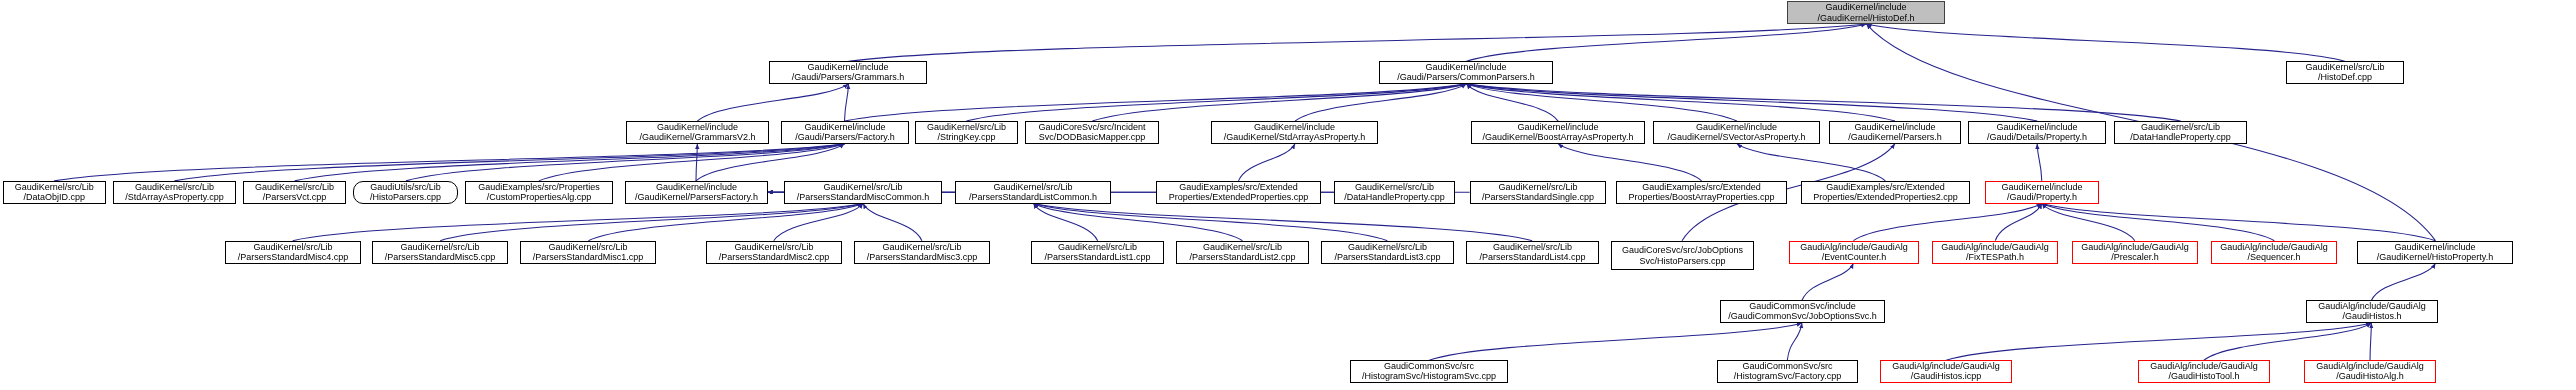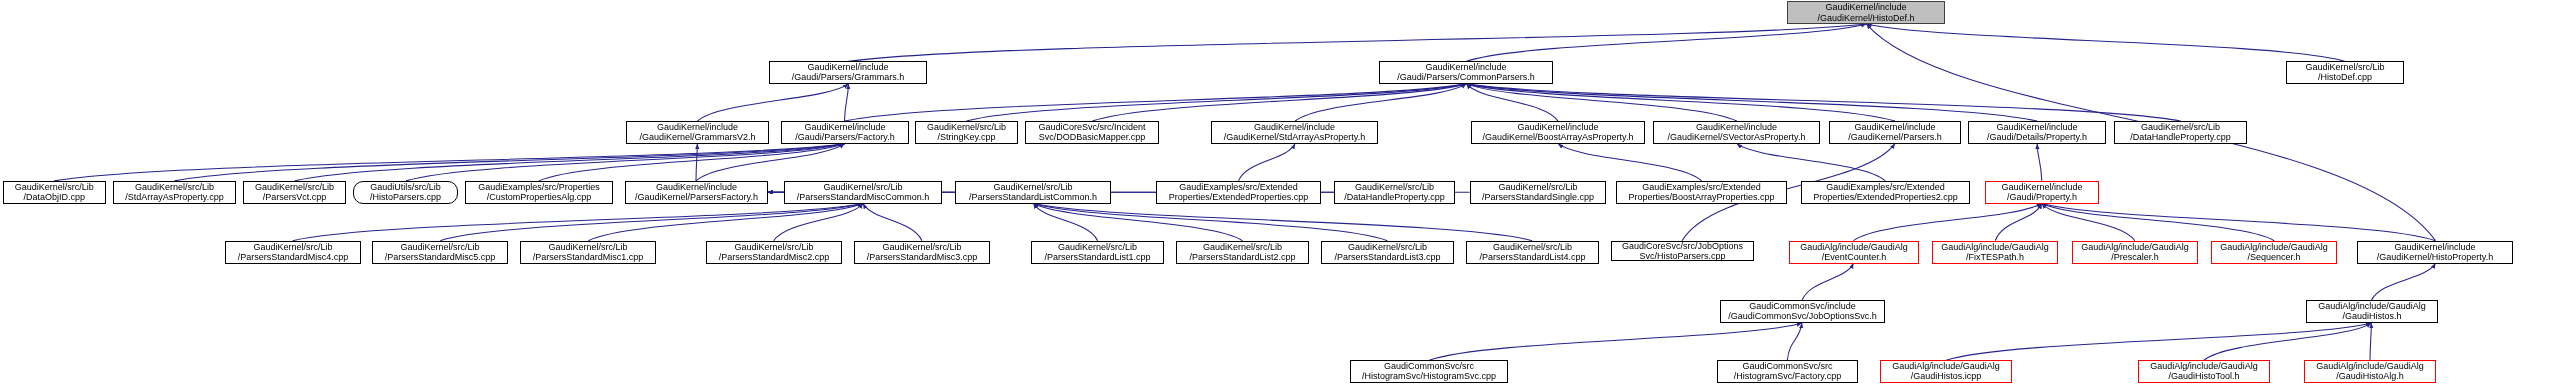--- a/index.html
+++ b/index.html
@@ -240,21 +240,21 @@
         <span class="l2">/ParsersStandardList2.cpp</span>
       </div>
       <div class="node" style="left: 1321px; top: 241px; width: 133px; height: 22.6px;">
         <span class="l1">GaudiKernel/src/Lib</span>
         <span class="l2">/ParsersStandardList3.cpp</span>
       </div>
       <div class="node" style="left: 1466px; top: 241px; width: 133px; height: 22.6px;">
         <span class="l1">GaudiKernel/src/Lib</span>
         <span class="l2">/ParsersStandardList4.cpp</span>
       </div>
-      <div class="node" style="left: 1611px; top: 241px; width: 143px; height: 20px;">
+      <div class="node" style="left: 1611px; top: 241px; width: 143px; height: 29px;">
         <span class="l1">GaudiCoreSvc/src/JobOptions</span>
         <span class="l2">Svc/HistoParsers.cpp</span>
       </div>
       <div class="node red" style="left: 1789px; top: 241px; width: 130px; height: 22.6px;">
         <span class="l1">GaudiAlg/include/GaudiAlg</span>
         <span class="l2">/EventCounter.h</span>
       </div>
       <div class="node red" style="left: 1932px; top: 241px; width: 126px; height: 22.6px;">
         <span class="l1">GaudiAlg/include/GaudiAlg</span>
         <span class="l2">/FixTESPath.h</span>

